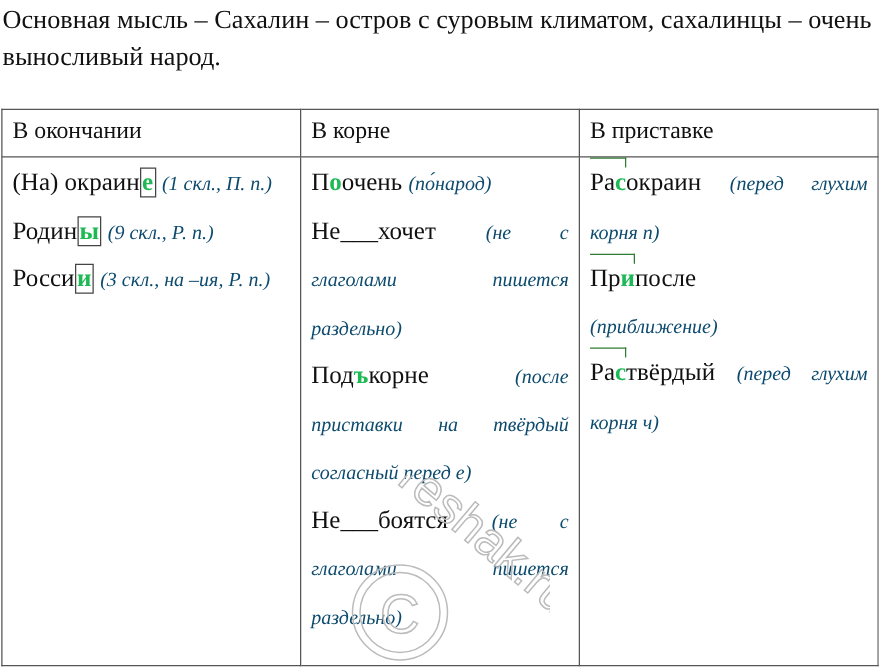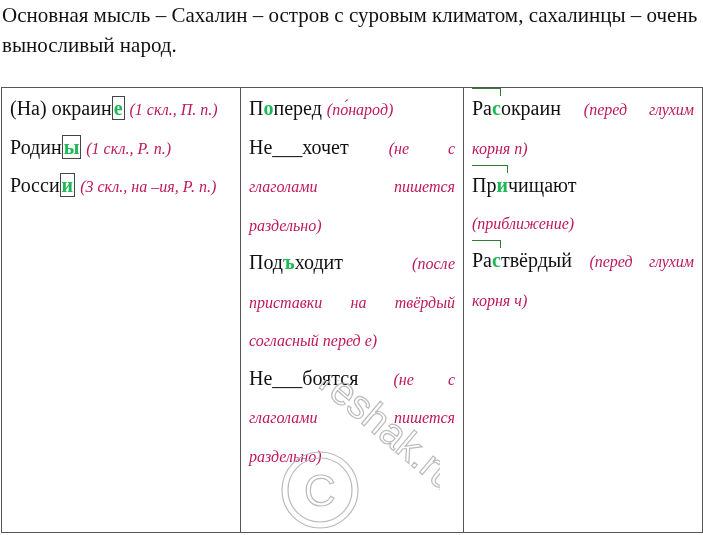--- a/index.html
+++ b/index.html
@@ -6,21 +6,21 @@
   body { width:703px; height:535px; position:relative; overflow:hidden;
          font-family:"Liberation Serif", serif; color:#111; }
   .intro { position:absolute; left:2px; top:0; width:700px; font-size:21px;
            line-height:30px; }
   table.grid { position:absolute; left:1px; top:87px; width:701px; height:446px;
                border-collapse:collapse; table-layout:fixed; }
   table.grid td, table.grid th { border:1.5px solid #555; vertical-align:top;
                text-align:left; font-weight:normal; padding:0 8px; }
   th { font-size:19px; height:37px; line-height:34px; }
   td { font-size:20px; line-height:36.5px; padding-top:2px !important; }
-  .note { font-style:italic; font-size:16px; color:#be185d; }
+  .note { font-style:italic; font-size:16px; color:#0c4a6e; }
   .note b { font-weight:normal; }
   .just { text-align:justify; text-align-last:left; }
   .g { color:#1db954; font-weight:bold; }
   .box { border:1.3px solid #444; padding:0 1px; }
   .pref { position:relative; display:inline-block;text-align:right; }
   .pref::before { content:""; position:absolute; left:0; right:0; top:-2px;
                   height:7px; border-top:1.5px solid #2e7d32; border-right:1.5px solid #2e7d32; }
   .item { margin:0; }
   .wm { position:absolute; left:260px; top:380px; width:180px; height:160px;
         pointer-events:none; }
@@ -30,60 +30,65 @@
 
 <div class="intro">Основная мысль – Сахалин – остров с суровым климатом, сахалинцы – очень выносливый народ.</div>
 
 <table class="grid">
   <colgroup>
       <col style="width:239px">
       <col style="width:223px">
       <col style="width:239px">
     </colgroup>
   <tbody>
+      <tr>
+    <th>В окончании</th>
+    <th>В корне</th>
+    <th>В приставке</th>
+  </tr>
   <tr>
     <td>
       <p class="item just">
         <span>(На)  окраин</span><span class="g box">е</span>
         <span class="note">(1 скл., П. п.)</span>
       </p>
       <p class="item">
         <span>Родин</span><span class="g box">ы</span>
-        <span class="note">(1 скл., Р. п.)</span>
+        <span class="note">(9 скл., Р. п.)</span>
       </p>
       <p class="item just">
         <span>Росси</span><span class="g box">и</span>
         <span class="note">(3 скл., на –ия, Р. п.)</span>
       </p>
     </td>
     <td>
       <p class="item">
-        <span>П</span><span class="g">о</span><span>перед</span>
+        <span>П</span><span class="g">о</span><span>очень</span>
         <span class="note">(по́народ)</span>
       </p>
       <p class="item just">
         <span>Не___хочет</span>
         <span class="note"><b>(не</b><span> с глаголами пишется раздельно)</span></span>
       </p>
       <p class="item just">
-        <span>Под</span><span class="g">ъ</span><span>ходит</span>
+        <span>Под</span><span class="g">ъ</span><span>корне</span>
         <span class="note"><span>(после приставки на твёрдый согласный перед </span><b>е</b><span>)</span></span>
       </p>
       <p class="item just">
         <span>Не___боятся</span>
         <span class="note"><b>(не</b><span> с глаголами пишется раздельно)</span></span>
       </p>
     </td>
     <td>
       <p class="item just">
         <span class="pref"><span>Ра</span><span class="g">с</span></span><span>окраин</span>
         <span class="note"><span>(перед глухим корня </span><b>п</b><span>)</span></span>
       </p>
       <p class="item">
-        <span class="pref"><span>Пр</span><span class="g">и</span></span><span>чищают</span><br>
+        <span class="pref"><span>Пр</span><span class="g">и</span></span><span>после</span><br>
         <span class="note">(приближение)</span>
       </p>
       <p class="item just">
         <span class="pref"><span>Ра</span><span class="g">с</span></span><span>твёрдый</span>
         <span class="note"><span>(перед глухим корня </span><b>ч</b><span>)</span></span>
       </p>
     </td>
   </tr>
 </tbody>
   </table>

